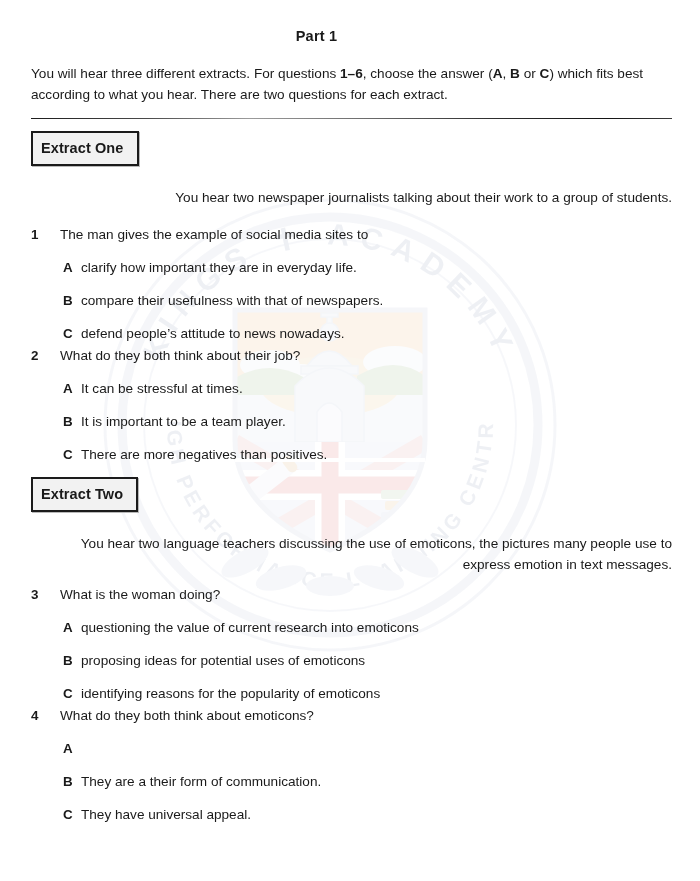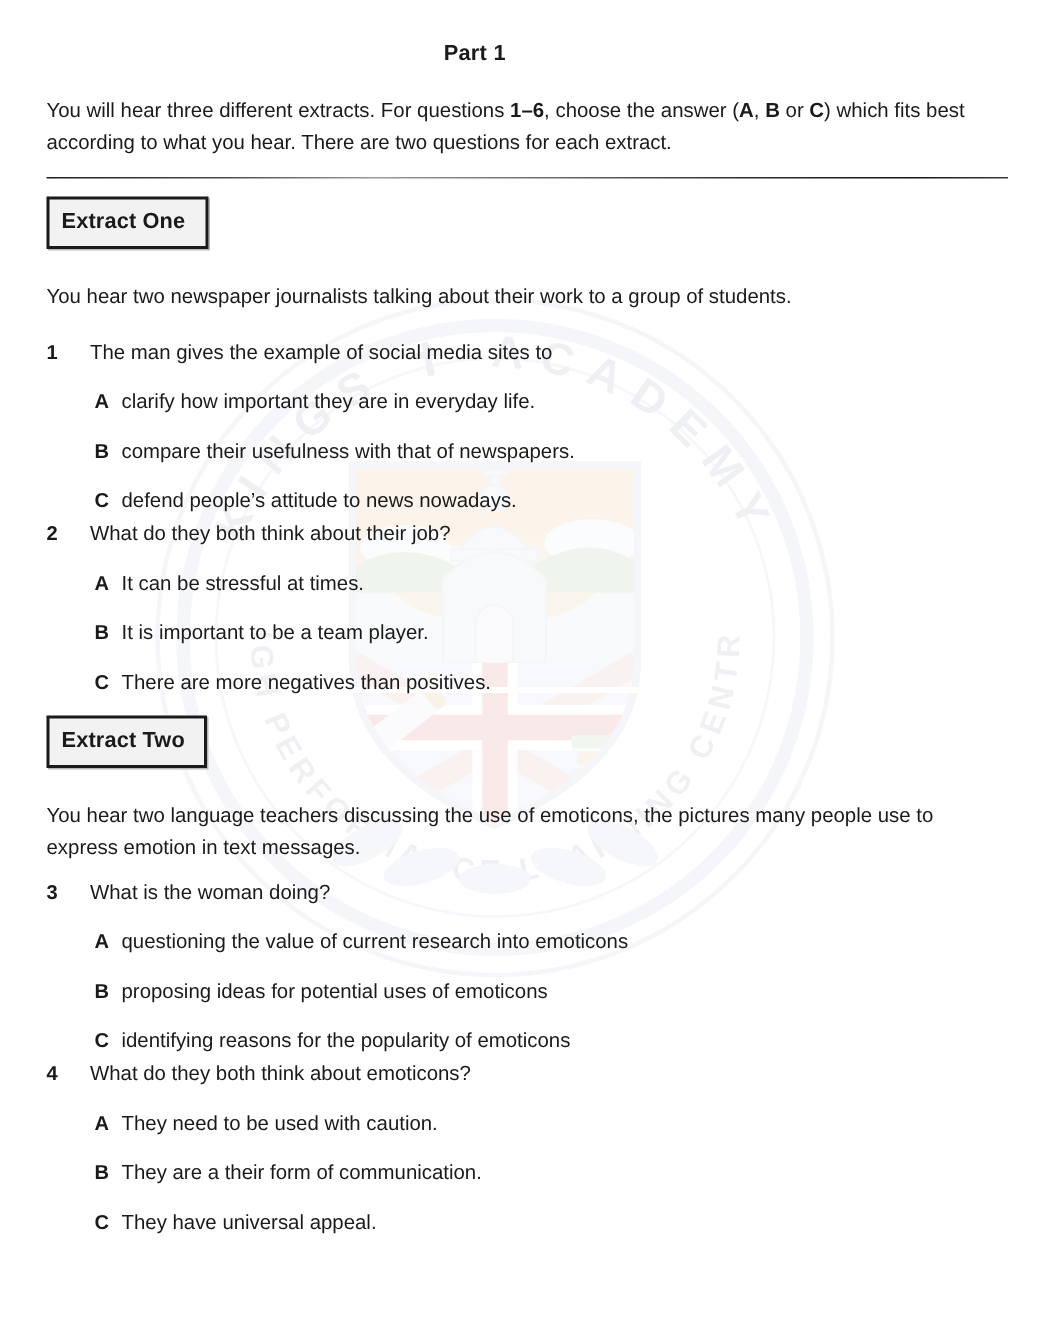--- a/index.html
+++ b/index.html
@@ -80,20 +80,21 @@
     letter-spacing: 0.1px;
     box-shadow: 1px 1px 0 #b9b9b9;
   }
   #extract-one-box { top: 131px; left: 31px; }
   #extract-two-box { top: 477px; left: 31px; }
 
   .extract-intro {
     position: absolute;
     font-size: 13.6px;
     line-height: 21px;
+    text-align: right;
   }
   #extract-one-intro { top: 187px; }
   #extract-two-intro { top: 533px; }
 
   .question { position: absolute; width: 641px; }
   .q-head {
     position: relative;
     font-size: 13.6px;
     line-height: 19px;
     height: 19px;
@@ -295,21 +296,20 @@
     </div>
   </div>
 
   <div class="question content" id="q4">
     <div class="q-head">
       <span class="q-num">4</span>
       <span class="q-text">What do they both think about emoticons?</span>
     </div>
     <div class="option">
       <span class="opt-letter">A</span>
-      <span class="opt-text">They need to be used with caution.</span>
     </div>
     <div class="option">
       <span class="opt-letter">B</span>
       <span class="opt-text">They are a their form of communication.</span>
     </div>
     <div class="option">
       <span class="opt-letter">C</span>
       <span class="opt-text">They have universal appeal.</span>
     </div>
   </div>

